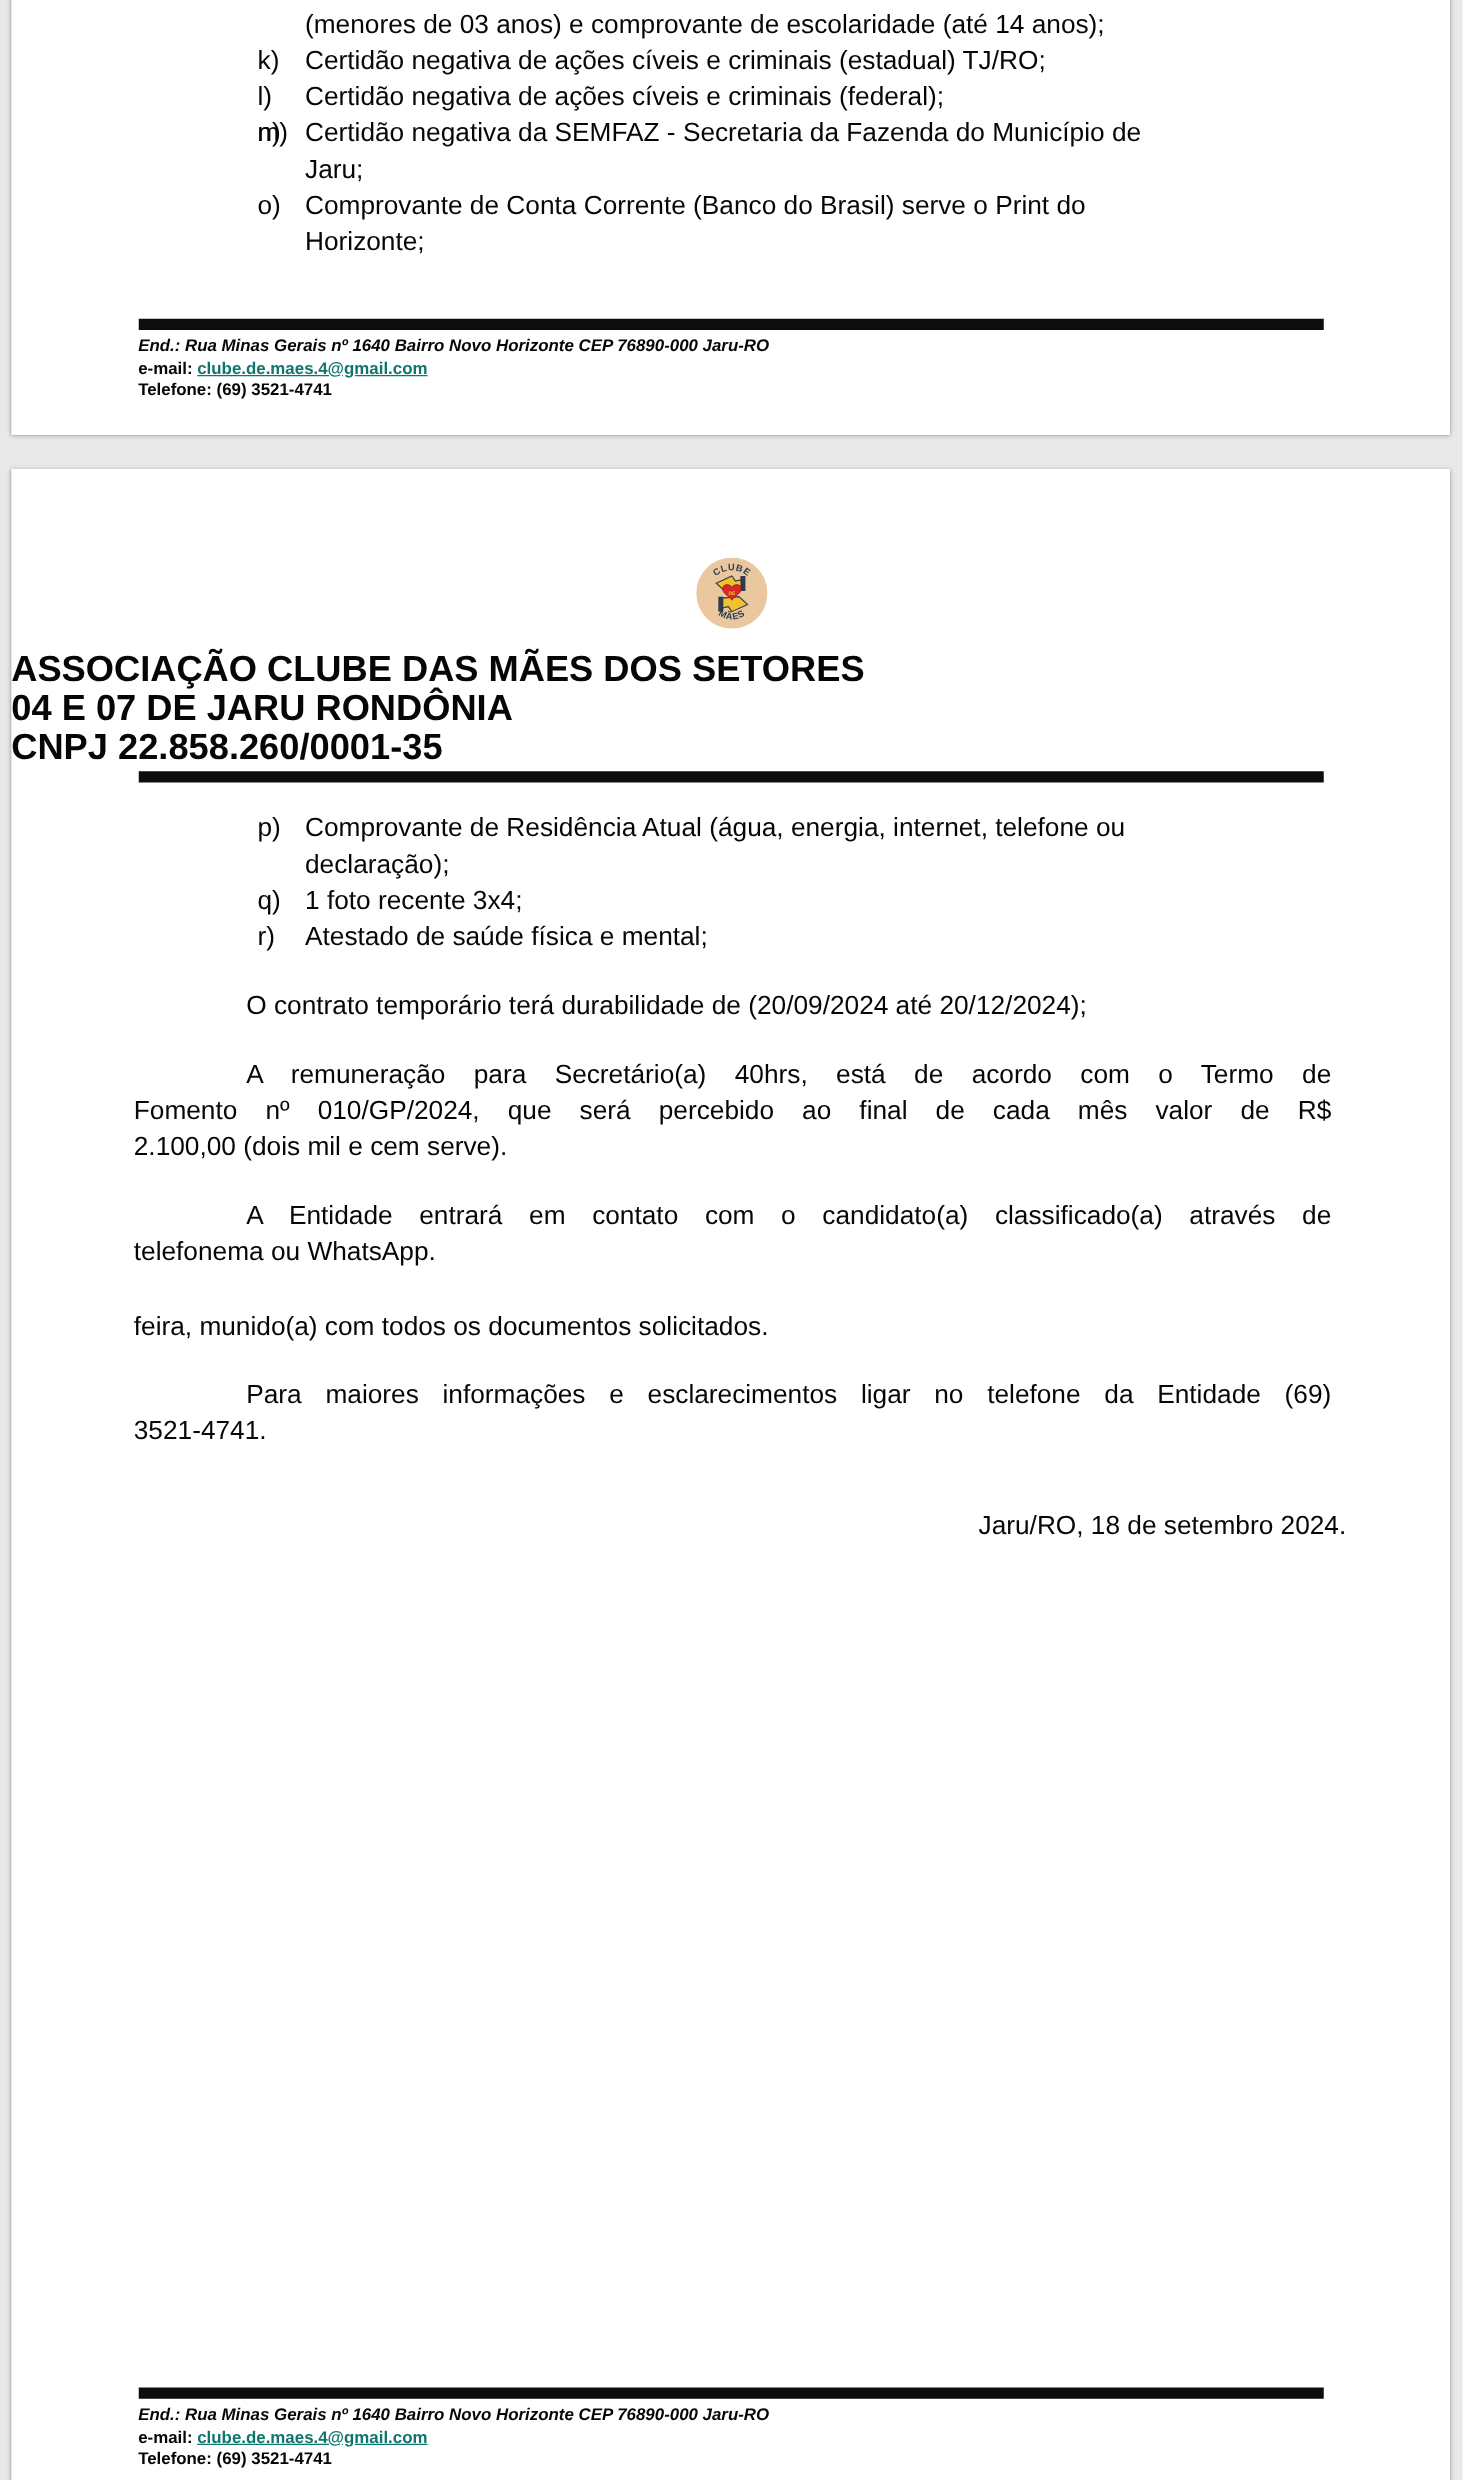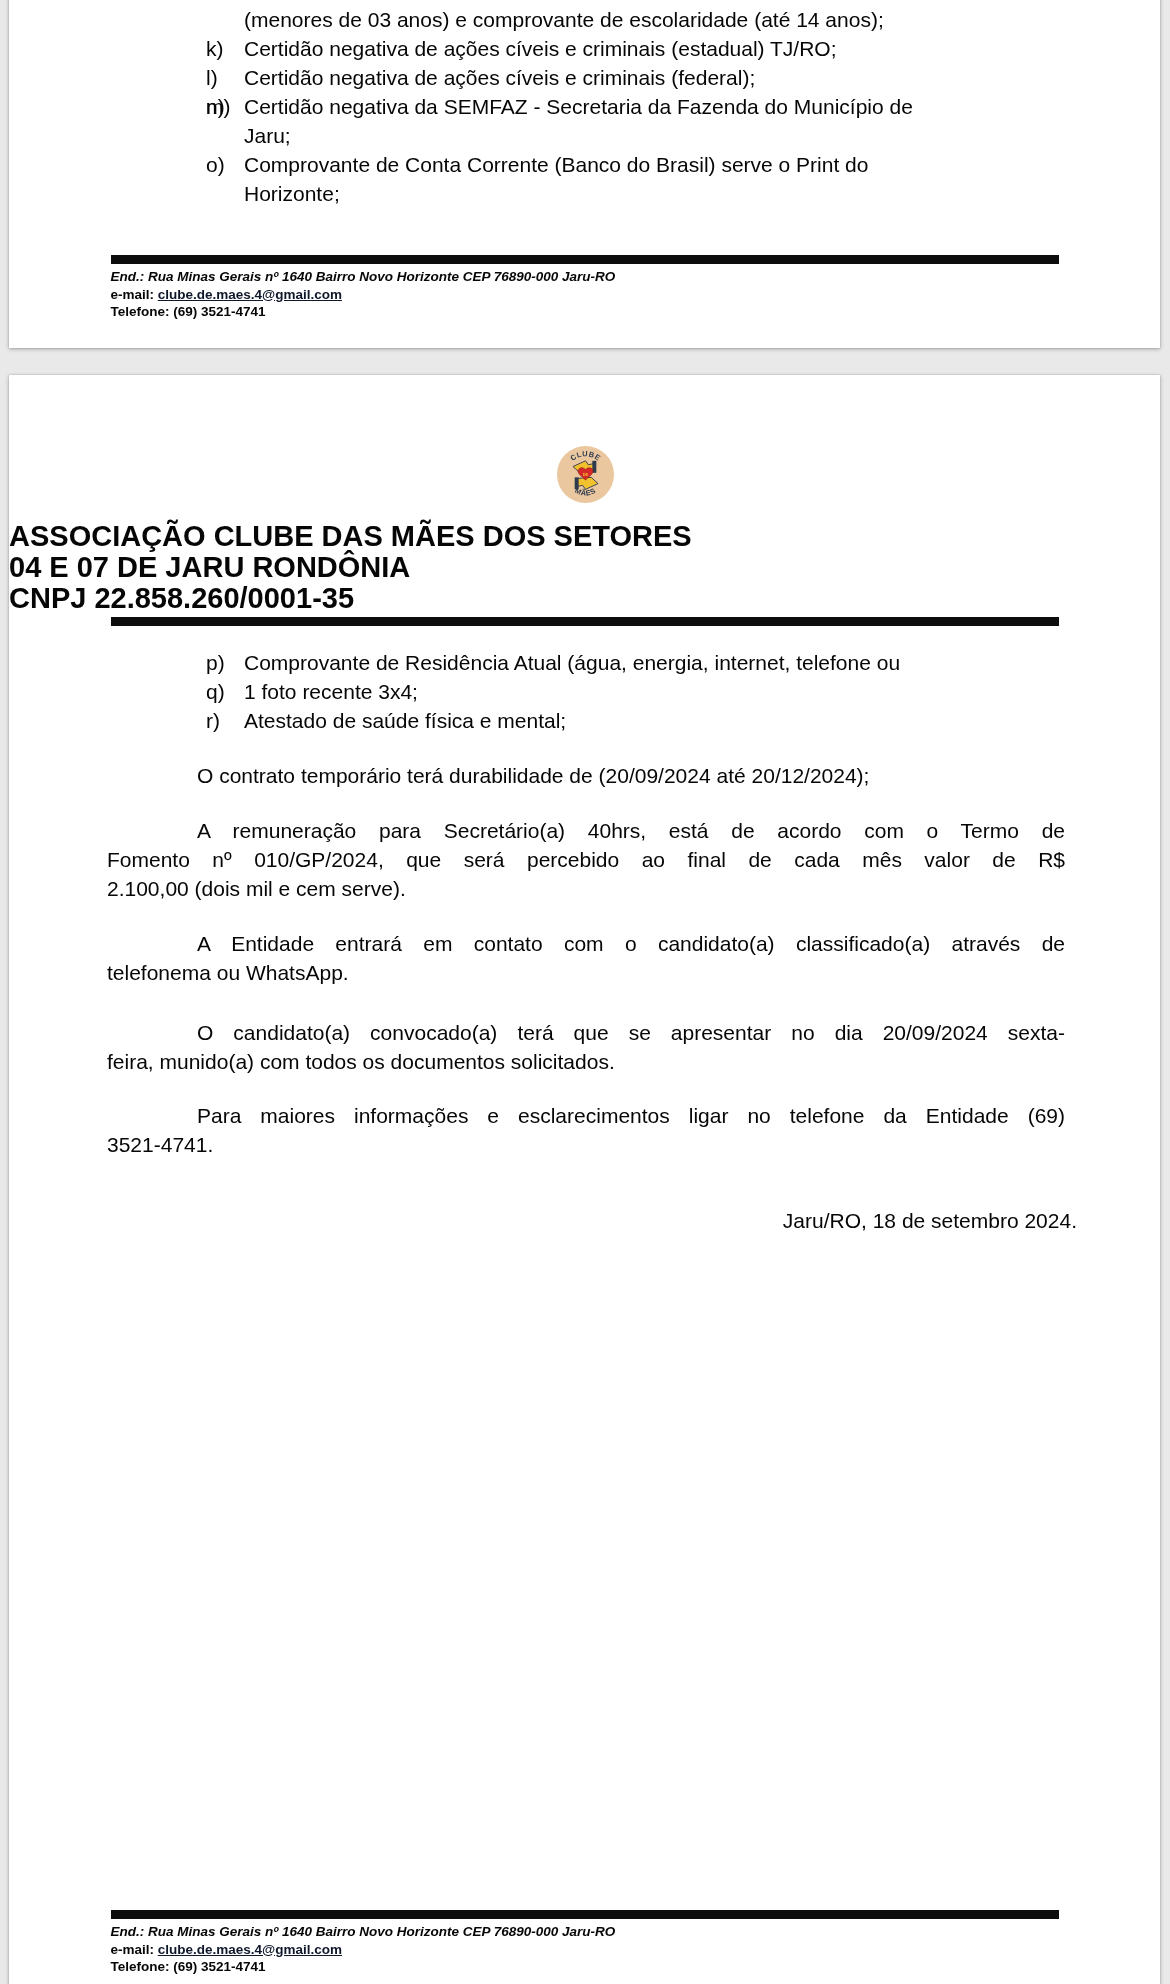--- a/index.html
+++ b/index.html
@@ -34,21 +34,21 @@
   .rule-head{margin-top:3px;}
   
   .pfooter{position:absolute;left:0;right:0;}
   #page1 .pfooter{top:279px;}
   #page2 .pfooter{top:1535px;}
   .pfooter .ftext{
     width:948px;margin:4px auto 0;text-align:left;
     font-size:13.5px;line-height:17.5px;font-weight:bold;
   }
   .faddr{font-style:italic;}
-  a.flink{color:#0f172a;text-decoration:underline;font-weight:bold;cursor:pointer;}
+  a.flink{color:#0f766e;text-decoration:underline;font-weight:bold;cursor:pointer;}
   
   .logo{position:absolute;left:548px;top:71px;width:57px;height:57px;}
   
   .mt-list{margin-top:22px;}
   .mt26{margin-top:26px;}
   .mt31{margin-top:31px;}
   .mt25{margin-top:25px;}
   .mt47{margin-top:47px;}
   
   #page1 .doc{padding-top:29px;}
@@ -127,20 +127,21 @@
     <div>ASSOCIAÇÃO CLUBE DAS MÃES DOS SETORES</div>
     <div>04 E 07 DE JARU RONDÔNIA</div>
     <div>CNPJ 22.858.260/0001-35</div>
   </div>
   <div class="rule rule-head"></div>
 
   <div class="doc">
     <div class="li mt-list">
       <span class="marker">p)</span>
       <div>Comprovante de Residência Atual (água, energia, internet, telefone ou</div>
+      <div>declaração);</div>
     </div>
     <div class="li">
       <span class="marker">q)</span>
       <div>1 foto recente 3x4;</div>
     </div>
     <div class="li">
       <span class="marker">r)</span>
       <div>Atestado de saúde física e mental;</div>
     </div>
 
@@ -153,21 +154,20 @@
       <div class="j">Fomento nº 010/GP/2024, que será percebido ao final de cada mês valor de R$</div>
       <div>2.100,00 (dois mil e cem serve).</div>
     </div>
 
     <div class="para mt26">
       <div class="ind j">A Entidade entrará em contato com o candidato(a) classificado(a) através de</div>
       <div>telefonema ou WhatsApp.</div>
     </div>
 
     <div class="para mt31">
-      <div class="ind j">O candidato(a) convocado(a) terá que se apresentar no dia 20/09/2024 sexta-</div>
       <div>feira, munido(a) com todos os documentos solicitados.</div>
     </div>
 
     <div class="para mt25">
       <div class="ind j">Para maiores informações e esclarecimentos ligar no telefone da Entidade (69)</div>
       <div>3521-4741.</div>
     </div>
 
     <div class="dateline mt47">Jaru/RO, 18 de setembro 2024.</div>
   </div>

